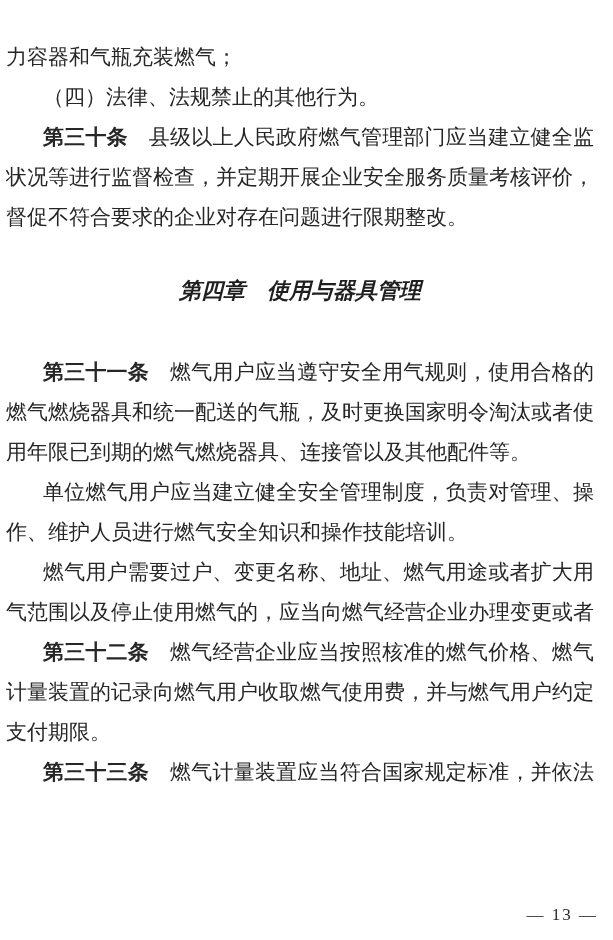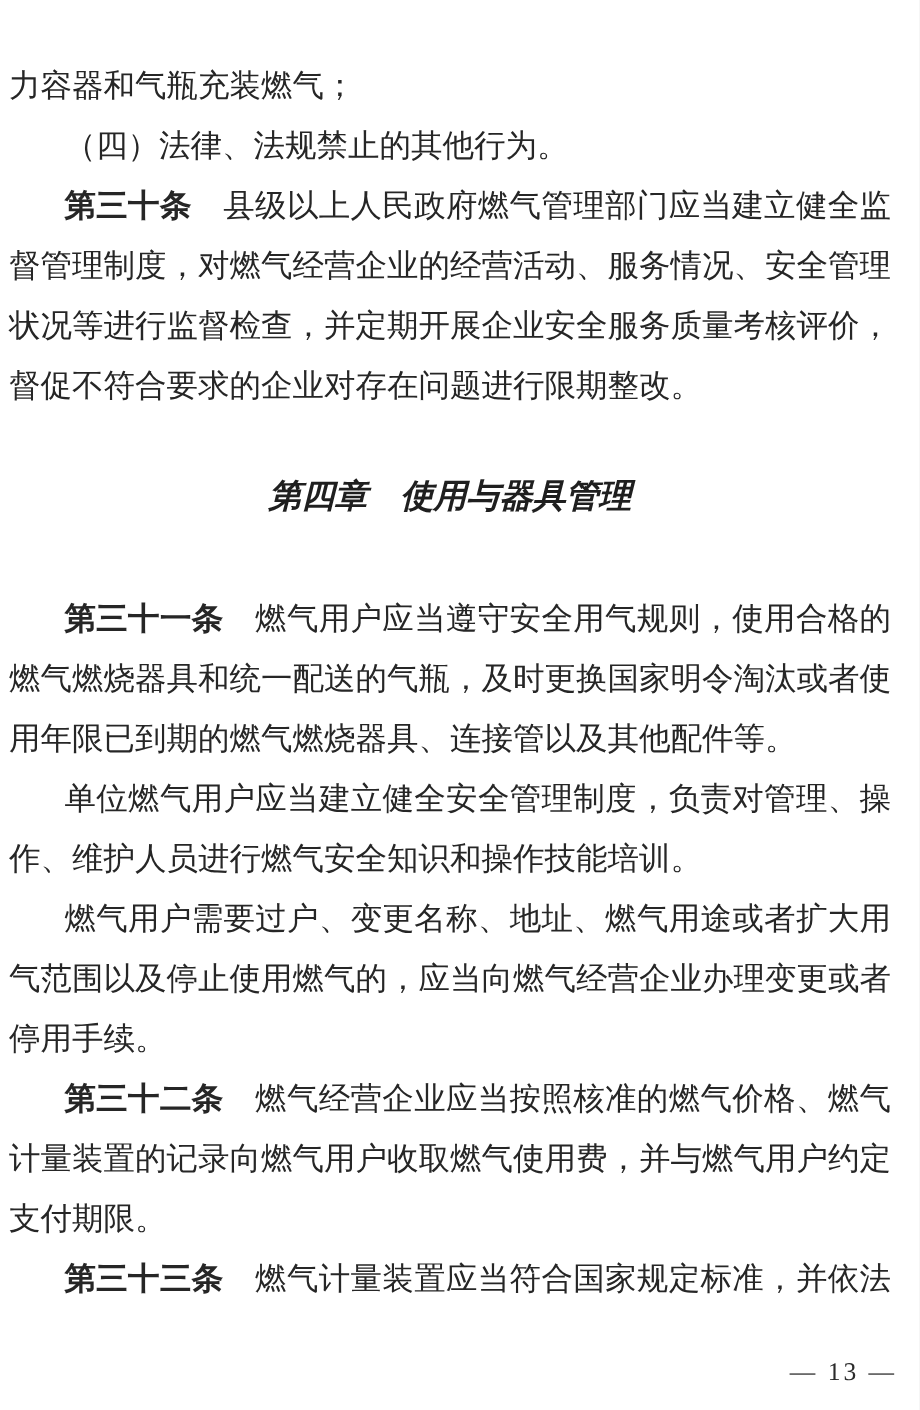--- a/index.html
+++ b/index.html
@@ -67,38 +67,36 @@
 <div class="page">
   <div class="page-body">
 
     <div class="line">力容器和气瓶充装燃气；</div>
 
     <div class="line indent">（四）法律、法规禁止的其他行为。</div>
 
     <div class="line indent full">
       <span class="term">第三十条</span><span>县级以上人民政府燃气管理部门应当建立健全监</span>
     </div>
-    <div class="line full">督管理制度，对燃气经营企业的经营活动、服务情况、安全管理</div>
     <div class="line full">状况等进行监督检查，并定期开展企业安全服务质量考核评价，</div>
     <div class="line">督促不符合要求的企业对存在问题进行限期整改。</div>
 
     <div class="chapter">第四章　使用与器具管理</div>
 
     <div class="line indent full">
       <span class="term">第三十一条</span><span>燃气用户应当遵守安全用气规则，使用合格的</span>
     </div>
     <div class="line full">燃气燃烧器具和统一配送的气瓶，及时更换国家明令淘汰或者使</div>
     <div class="line">用年限已到期的燃气燃烧器具、连接管以及其他配件等。</div>
 
     <div class="line indent full">单位燃气用户应当建立健全安全管理制度，负责对管理、操</div>
     <div class="line">作、维护人员进行燃气安全知识和操作技能培训。</div>
 
     <div class="line indent full">燃气用户需要过户、变更名称、地址、燃气用途或者扩大用</div>
     <div class="line full">气范围以及停止使用燃气的，应当向燃气经营企业办理变更或者</div>
-    <div class="line">停用手续。</div>
 
     <div class="line indent full">
       <span class="term">第三十二条</span><span>燃气经营企业应当按照核准的燃气价格、燃气</span>
     </div>
     <div class="line full">计量装置的记录向燃气用户收取燃气使用费，并与燃气用户约定</div>
     <div class="line">支付期限。</div>
 
 
     <div class="line indent full">
       <span class="term">第三十三条</span><span>燃气计量装置应当符合国家规定标准，并依法</span>

